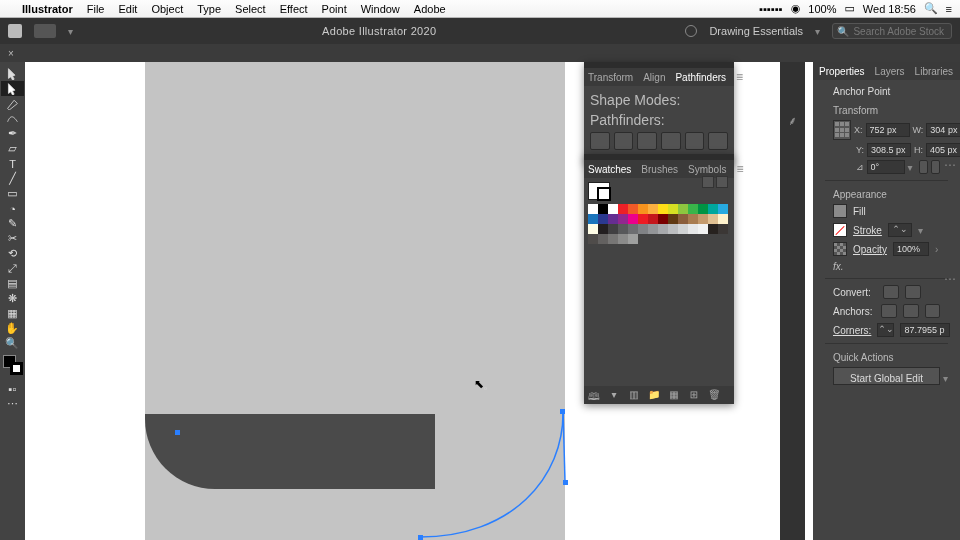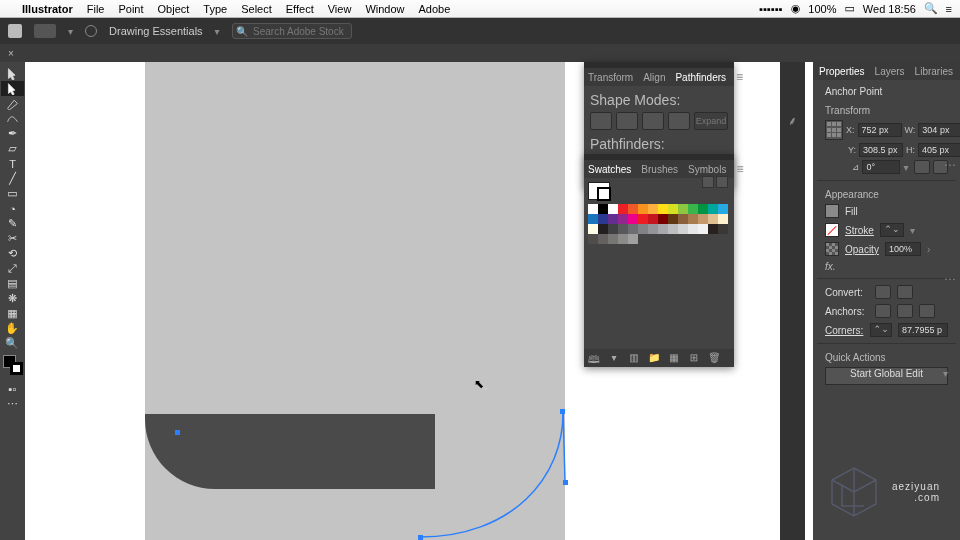--- a/index.html
+++ b/index.html
@@ -39,87 +39,88 @@
 .float .hdr{height:18px;background:#3a3a3a;display:flex;align-items:center;padding:0 4px;gap:10px}
 .float .hdr span{color:#aaa;font-size:10px}
 .float .hdr span.active{color:#fff}
 .float .hdr .menu{margin-left:auto;color:#888;font-size:12px}
 .pf{left:584px;top:0;width:150px}
 .pf .body{padding:6px 6px 8px}
 .pf .lbl{color:#bbb;font-size:14px;margin-bottom:4px}
 .pf .row{display:flex;gap:4px;margin-bottom:6px}
 .pf .btn{width:22px;height:18px;background:#535353;border:1px solid #2c2c2c;border-radius:2px}
 .pf .expand{flex:1;background:#3e3e3e;color:#777;font-size:9px;display:flex;align-items:center;justify-content:center}
-.sw{left:584px;top:92px;width:150px;height:213px}
+.sw{left:584px;top:92px;width:150px;height:250px}
 .sw .body{padding:4px}
 .sw .picker{width:22px;height:18px;background:#fff;border:1px solid #222;position:relative;margin-bottom:4px}
 .sw .picker::after{content:"";position:absolute;right:-2px;bottom:-2px;width:10px;height:10px;border:2px solid #000;background:transparent}
 .swgrid{display:flex;flex-wrap:wrap;gap:0;width:140px}
 .swc{width:10px;height:10px}
 .viewbtns{position:absolute;right:6px;top:22px;display:flex;gap:2px}
 .viewbtns div{width:12px;height:12px;background:#555;border:1px solid #333}
 .sw .footer{position:absolute;bottom:0;left:0;right:0;height:18px;background:#3a3a3a;display:flex;align-items:center;padding:0 4px;gap:8px}
 .sw .footer div{width:12px;height:12px;color:#aaa;font-size:10px;text-align:center}
 .rpanel{position:absolute;right:0;top:0;width:147px;height:100%;background:#434343}
 .rpanel .tabs{height:18px;background:#3a3a3a;display:flex;align-items:center;gap:10px;padding:0 6px}
 .rpanel .tabs span{color:#aaa;font-size:10px}
 .rpanel .tabs span.active{color:#fff}
-.rpanel .sec{padding:6px 12px}
+.rpanel .sec{padding:6px 20px}
 .rpanel .seclbl{color:#ddd;font-size:10px;margin-bottom:6px}
 .rpanel .subsec{color:#bbb;font-size:10px;margin:8px 0 4px}
 .rpanel .xyrow{display:flex;align-items:center;gap:3px;margin-bottom:3px}
 .rpanel .ref{width:20px;height:20px;background:#555;border:1px solid #2c2c2c;display:grid;grid-template-columns:repeat(3,1fr);grid-template-rows:repeat(3,1fr);gap:1px;padding:1px}
 .rpanel .ref div{background:#888;width:4px;height:4px}
 .rpanel .lbl2{color:#bbb;font-size:9px;width:12px;text-align:right}
 .rpanel input{width:44px;height:14px;background:#373737;border:1px solid #2a2a2a;color:#ddd;font-size:9px;padding:0 3px}
 .rpanel .approw{display:flex;align-items:center;gap:6px;margin-bottom:5px}
 .rpanel .swatch{width:14px;height:14px;background:#666;border:1px solid #2a2a2a;position:relative}
 .rpanel .swatch.none::after{content:"";position:absolute;left:0;top:6px;width:100%;height:1px;background:red;transform:rotate(-45deg)}
 .rpanel .link{color:#ddd;font-size:10px;text-decoration:underline}
 .rpanel .drop{width:24px;height:14px;background:#373737;border:1px solid #2a2a2a;font-size:9px;color:#bbb;text-align:center}
-.rpanel .wide{height:18px;background:#535353;border:1px solid #2c2c2c;display:flex;align-items:flex-start;justify-content:center;color:#ddd;font-size:10px;margin-top:4px}
+.rpanel .wide{height:18px;background:#535353;border:1px solid #2c2c2c;display:flex;align-items:flex-end;justify-content:center;color:#ddd;font-size:10px;margin-top:4px}
 .rpanel .hr{height:1px;background:#333;margin:6px -8px}
 .rpanel .dots{position:absolute;right:4px;color:#888;font-size:12px}
 .rpanel .iconbtn{width:16px;height:14px;background:#555;border:1px solid #2c2c2c;border-radius:2px}
 .edgecol{position:absolute;right:155px;top:0;width:25px;height:100%;background:#323232;display:flex;flex-direction:column;align-items:center;padding-top:50px;gap:30px}
 .edgecol div{width:14px;height:14px;color:#aaa;text-align:center;font-size:12px}
 .watermark{position:absolute;right:20px;bottom:18px;display:flex;align-items:center;gap:8px;color:#55596a;font-size:24px;font-weight:300;letter-spacing:1px}
 .watermark svg{width:60px;height:60px;stroke:#55596a;fill:none;stroke-width:1.5}
 </style>
 </head>
 <body>
 
 <div class="menubar">
   <span class="apple"></span>
   <span style="font-weight:600">Illustrator</span>
   <span>File</span>
-  <span>Point</span>
+  <span>Edit</span>
   <span>Object</span>
   <span>Type</span>
   <span>Select</span>
   <span>Effect</span>
-  <span>View</span>
+  <span>Point</span>
   <span>Window</span>
   <span>Adobe</span>
   <div class="grow"></div>
   <div class="stat">
     <span>▪▪▪▪▪▪</span>
     <span>◉</span>
     <span>100%</span>
     <span>▭</span>
     <span>Wed 18:56</span>
     <span>🔍</span>
     <span>≡</span>
   </div>
 </div>
 
 <div class="appbar">
   <div class="home"></div>
   <div class="seg"></div>
   <span class="chev">▾</span>
+  <div class="title">Adobe Illustrator 2020</div>
   <div class="bulb"></div>
   <span class="ws">Drawing Essentials</span>
   <span class="chev">▾</span>
   <div class="search">
       <span>🔍</span>
       <span style="color:#777">Search Adobe Stock</span>
     </div>
 </div>
 
 <div class="tabbar">
@@ -193,27 +194,20 @@
   <div class="float pf">
     <div style="height:6px;background:#2c2c2c"></div>
     <div class="hdr">
       <span>Transform</span>
       <span>Align</span>
       <span class="active">Pathfinders</span>
       <span class="menu">≡</span>
     </div>
     <div class="body">
       <div class="lbl">Shape Modes:</div>
-      <div class="row">
-        <div class="btn"></div>
-        <div class="btn"></div>
-        <div class="btn"></div>
-        <div class="btn"></div>
-        <div class="btn expand">Expand</div>
-      </div>
       <div class="lbl">Pathfinders:</div>
       <div class="row">
         <div class="btn"></div>
         <div class="btn"></div>
         <div class="btn"></div>
         <div class="btn"></div>
         <div class="btn"></div>
         <div class="btn"></div>
       </div>
     </div>
@@ -374,23 +368,13 @@
         </div>
       <div class="hr"></div>
       <div class="subsec">Quick Actions</div>
       <div class="wide">
           <span>Start Global Edit</span>
           <span style="position:absolute;right:12px;color:#888">▾</span>
         </div>
     </div>
   </div>
 
-  <div class="watermark">
-    <svg viewBox="0 0 60 60">
-        <path d="M30 6 L52 18 L52 42 L30 54 L8 42 L8 18 Z"></path>
-        <path d="M30 6 L30 30 L52 18 M30 30 L8 18 M30 30 L30 54 M18 24 L18 44 L40 44"></path>
-      </svg>
-    <div>
-        <div>aeziyuan</div>
-        <div style="text-align:right">.com</div>
-      </div>
-  </div>
 </div>
 
 </body></html>

